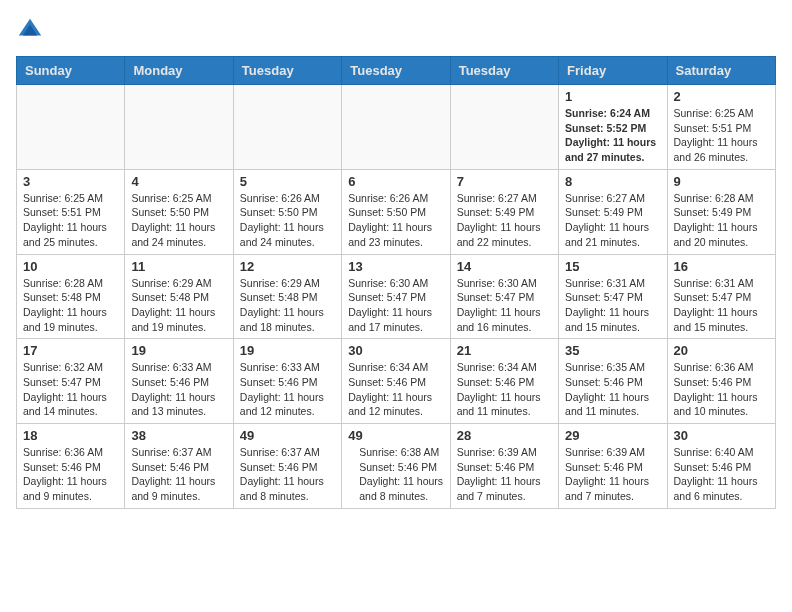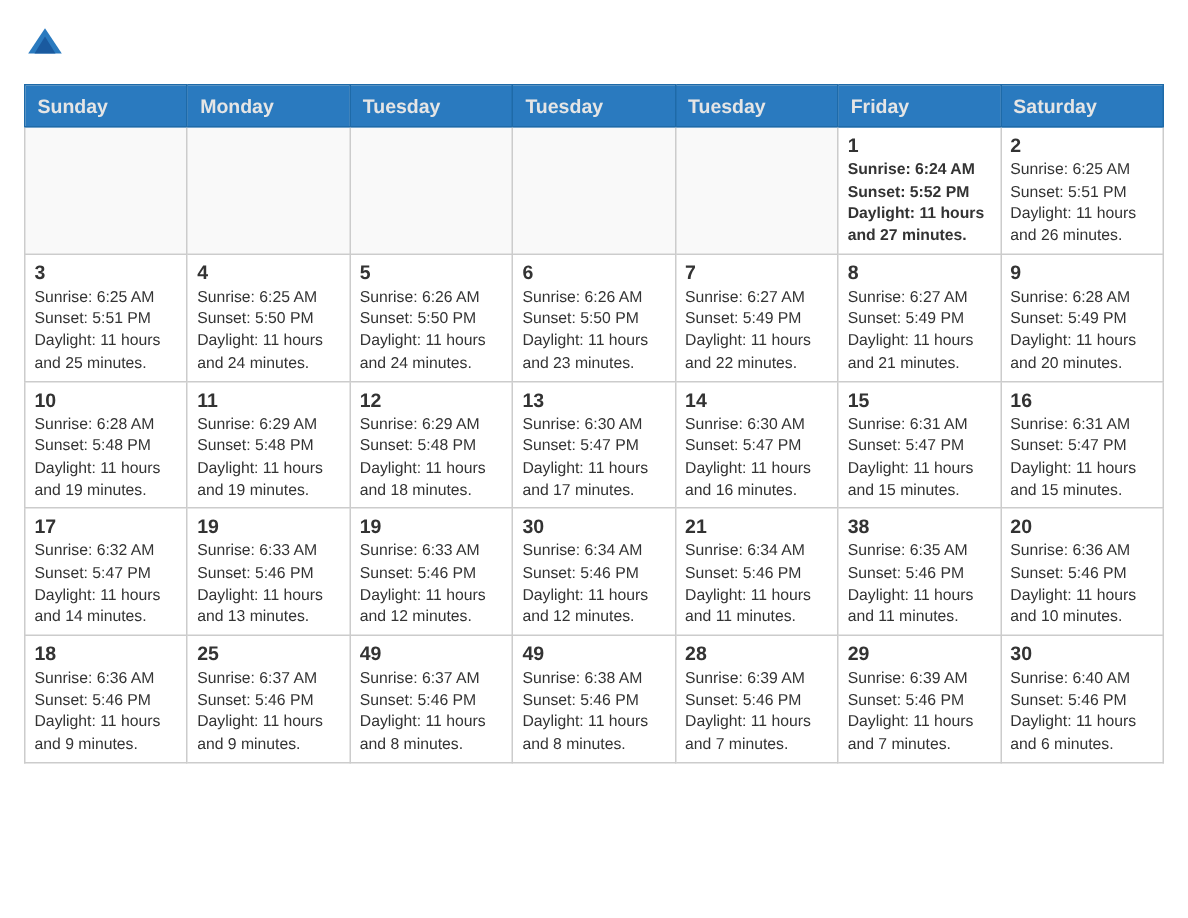--- a/index.html
+++ b/index.html
@@ -267,21 +267,21 @@
 and 12 minutes.</div>
         </td>
         <td>
           <div class="day-number">21</div>
           <div class="day-info" style="white-space: pre-line;">Sunrise: 6:34 AM
 Sunset: 5:46 PM
 Daylight: 11 hours
 and 11 minutes.</div>
         </td>
         <td>
-          <div class="day-number">38</div>
+          <div class="day-number">35</div>
           <div class="day-info" style="white-space: pre-line;">Sunrise: 6:35 AM
 Sunset: 5:46 PM
 Daylight: 11 hours
 and 11 minutes.</div>
         </td>
         <td>
           <div class="day-number">20</div>
           <div class="day-info" style="white-space: pre-line;">Sunrise: 6:36 AM
 Sunset: 5:46 PM
 Daylight: 11 hours
@@ -290,36 +290,36 @@
       </tr>
       <tr>
         <td>
           <div class="day-number">18</div>
           <div class="day-info" style="white-space: pre-line;">Sunrise: 6:36 AM
 Sunset: 5:46 PM
 Daylight: 11 hours
 and 9 minutes.</div>
         </td>
         <td>
-          <div class="day-number">25</div>
+          <div class="day-number">38</div>
           <div class="day-info" style="white-space: pre-line;">Sunrise: 6:37 AM
 Sunset: 5:46 PM
 Daylight: 11 hours
 and 9 minutes.</div>
         </td>
         <td>
           <div class="day-number">49</div>
           <div class="day-info" style="white-space: pre-line;">Sunrise: 6:37 AM
 Sunset: 5:46 PM
 Daylight: 11 hours
 and 8 minutes.</div>
         </td>
         <td>
           <div class="day-number">49</div>
-          <div class="day-info" style="white-space: pre-line;">Sunrise: 6:38 AM
+          <div class="day-info" style="white-space: pre-line; margin-left: 11px;">Sunrise: 6:38 AM
 Sunset: 5:46 PM
 Daylight: 11 hours
 and 8 minutes.</div>
         </td>
         <td>
           <div class="day-number">28</div>
           <div class="day-info" style="white-space: pre-line;">Sunrise: 6:39 AM
 Sunset: 5:46 PM
 Daylight: 11 hours
 and 7 minutes.</div>

